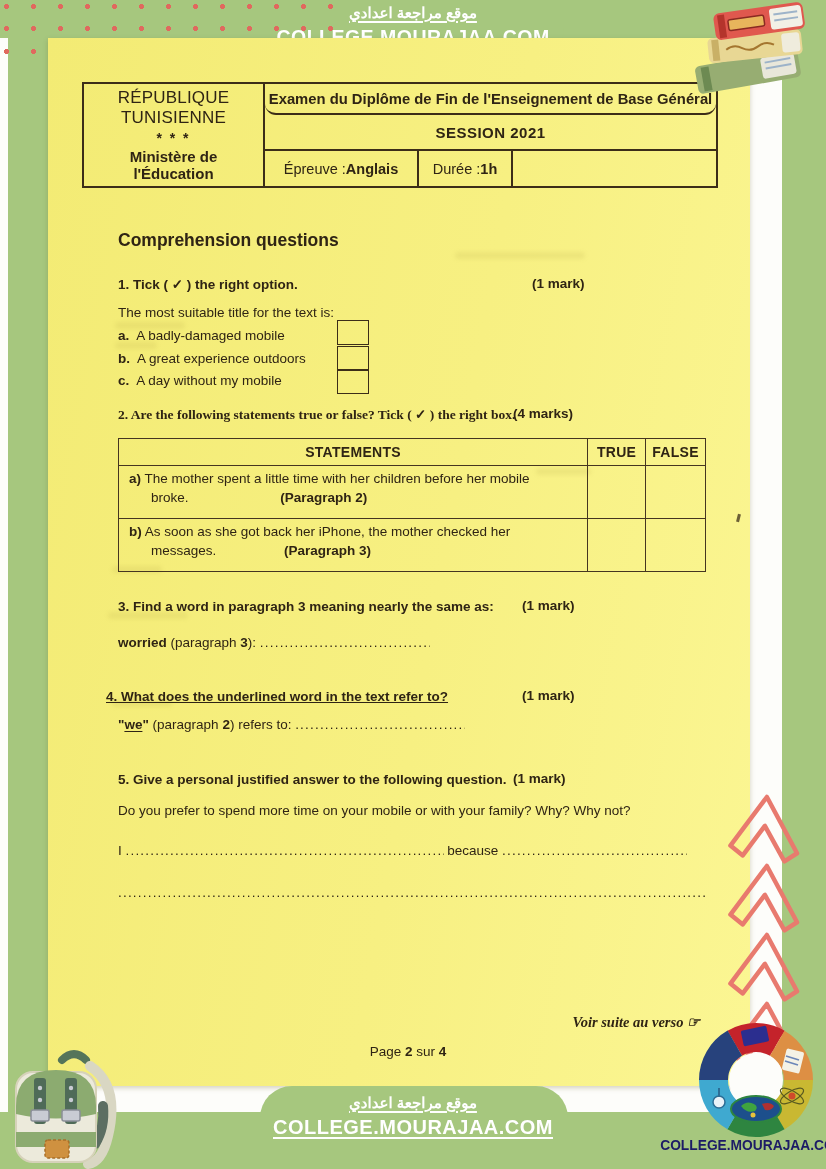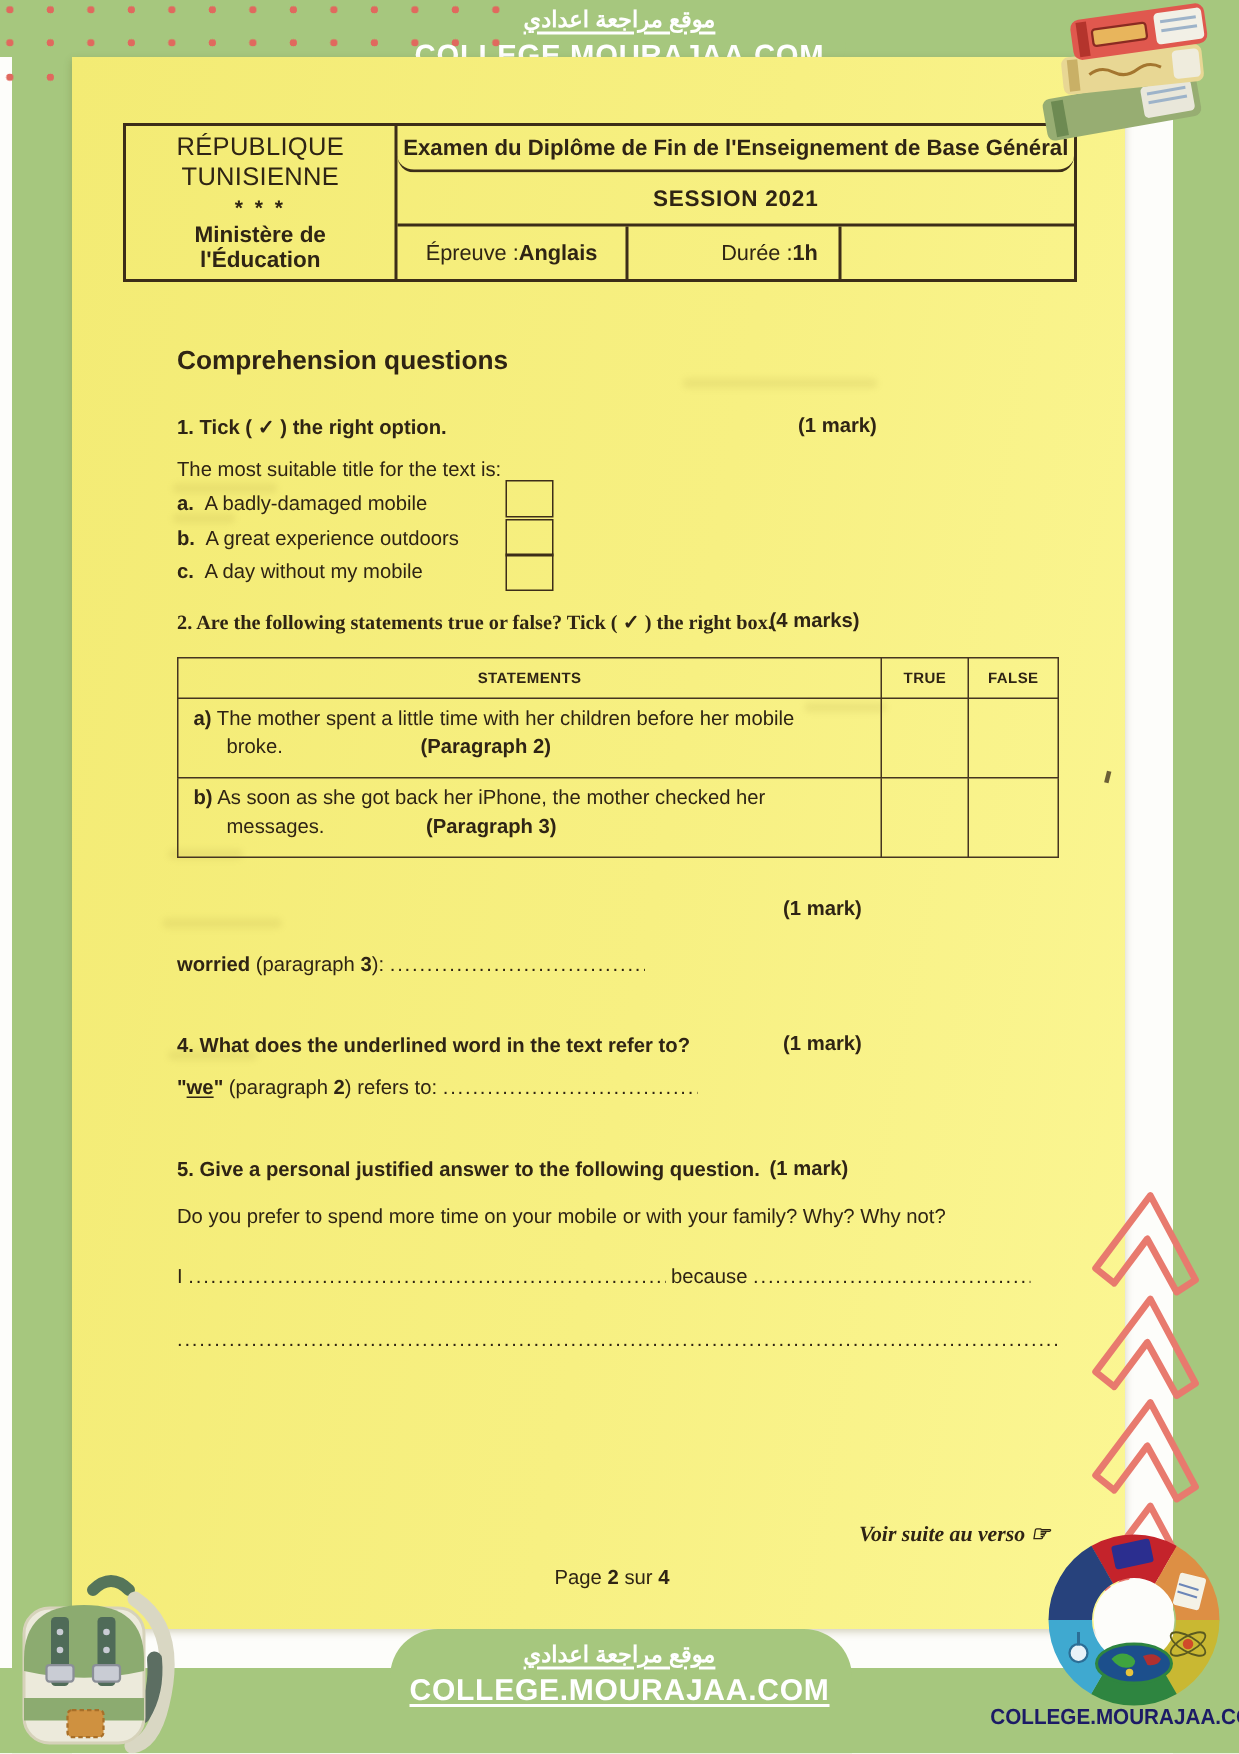--- a/index.html
+++ b/index.html
@@ -30,33 +30,33 @@
   .txt{font-size:13.5px;line-height:1.3;}
   .mark{position:absolute;font-weight:bold;font-size:13.5px;}
   
   .hdr{position:absolute;left:82px;top:82px;width:636px;height:106px;box-sizing:border-box;
     border:2.5px solid #3c2d18;display:flex;}
   .hdr .cellL{width:181px;border-right:2.5px solid #3c2d18;display:flex;flex-direction:column;
     align-items:center;justify-content:space-evenly;text-align:center;padding:2px 4px;box-sizing:border-box;}
   .hdr .colR{flex:1;display:flex;flex-direction:column;}
   .hdr .r1{height:29px;border-bottom:2.5px solid #3c2d18;display:flex;align-items:center;justify-content:center;border-radius:11px;}
   .hdr .r2{height:34px;border-bottom:2.5px solid #3c2d18;display:flex;align-items:center;justify-content:center;}
-  .hdr .r3{flex:1;display:flex;gap:48px;}
+  .hdr .r3{flex:1;display:flex;}
   .hdr .r3 .c{display:flex;align-items:center;justify-content:center;box-sizing:border-box;}
   .hdr .r3 .c1{width:154px;border-right:2.5px solid #3c2d18;}
   .hdr .r3 .c2{width:94px;border-right:2.5px solid #3c2d18;}
   .hdr .r3 .c3{flex:1;}
   
   .opt{position:absolute;left:118px;font-size:13.5px;display:flex;gap:7px;}
   .chk{position:absolute;width:30px;height:23px;border:1.6px solid #3c2d18;background:transparent;}
   
   table.st{position:absolute;left:118px;top:438px;width:588px;border-collapse:collapse;
     font-size:13.5px;color:#2f2414;}
   table.st th,table.st td{border:1.6px solid #453520;padding:0;}
-  table.st th{height:26px;font-size:10px;letter-spacing:.3px;}
+  table.st th{height:26px;font-size:14px;letter-spacing:.3px;}
   table.st td.stmt{padding:5px 6px 6px 10px;height:41px;vertical-align:top;}
   .dotline{overflow:hidden;white-space:nowrap;letter-spacing:1.2px;display:inline-block;vertical-align:bottom;}
   .underl{text-decoration:underline;text-underline-offset:2px;}
   .verso{position:absolute;left:420px;top:1014px;width:280px;text-align:right;
     font-family:"Liberation Serif",serif;font-style:italic;font-weight:bold;font-size:14.5px;}
   .pagenum{position:absolute;left:118px;top:1044px;width:580px;text-align:center;font-size:13.5px;}
   .smudge{position:absolute;height:7px;border-radius:4px;background:#a89a3e;opacity:.14;filter:blur(2px);}
   .logo-caption{position:absolute;left:656px;top:1137px;width:168px;text-align:center;color:#1c1b66;
     font-weight:bold;font-size:14.5px;transform:scaleX(.95);letter-spacing:0;}
 </style>
@@ -167,26 +167,27 @@
           <span>messages.</span>
           <span class="b" style="margin-left:64px;">(Paragraph 3)</span>
         </div>
       </td>
       <td></td>
       <td></td>
     </tr>
   </tbody>
     </table>
 
+  <div class="abs b txt" style="left:118px;top:598px;">3. Find a word in paragraph 3 meaning nearly the same as:</div>
   <div class="mark" style="left:522px;top:598px;">(1 mark)</div>
   <div class="abs txt" style="left:118px;top:634px;">
     <span class="b">worried</span><span> (paragraph </span><span class="b">3</span><span>): </span><span class="dotline" style="max-width:170px;">.......................................</span>
   </div>
 
-  <div class="abs b txt" style="left:118px;top:688px;">4. What does the underlined word in the text refer to?</div>
+  <div class="abs b txt" style="left:106px;top:688px;text-decoration:underline;">4. What does the underlined word in the text refer to?</div>
   <div class="mark" style="left:522px;top:688px;">(1 mark)</div>
   <div class="abs txt" style="left:118px;top:716px;">
     <span class="b">"</span><span class="b underl">we</span><span class="b">"</span><span> (paragraph </span><span class="b">2</span><span>) refers to: </span><span class="dotline" style="max-width:170px;">.......................................</span>
   </div>
 
   <div class="abs b txt" style="left:118px;top:771px;">5. Give a personal justified answer to the following question.</div>
   <div class="mark" style="left:513px;top:771px;">(1 mark)</div>
   <div class="abs txt" style="left:118px;top:802px;">Do you prefer to spend more time on your mobile or with your family? Why? Why not?</div>
   <div class="abs txt" style="left:118px;top:842px;width:588px;white-space:nowrap;">
     <span>I </span><span class="dotline" style="max-width:318px;">................................................................................................................................................</span><span> because </span><span class="dotline" style="max-width:185px;">................................................................................</span>

